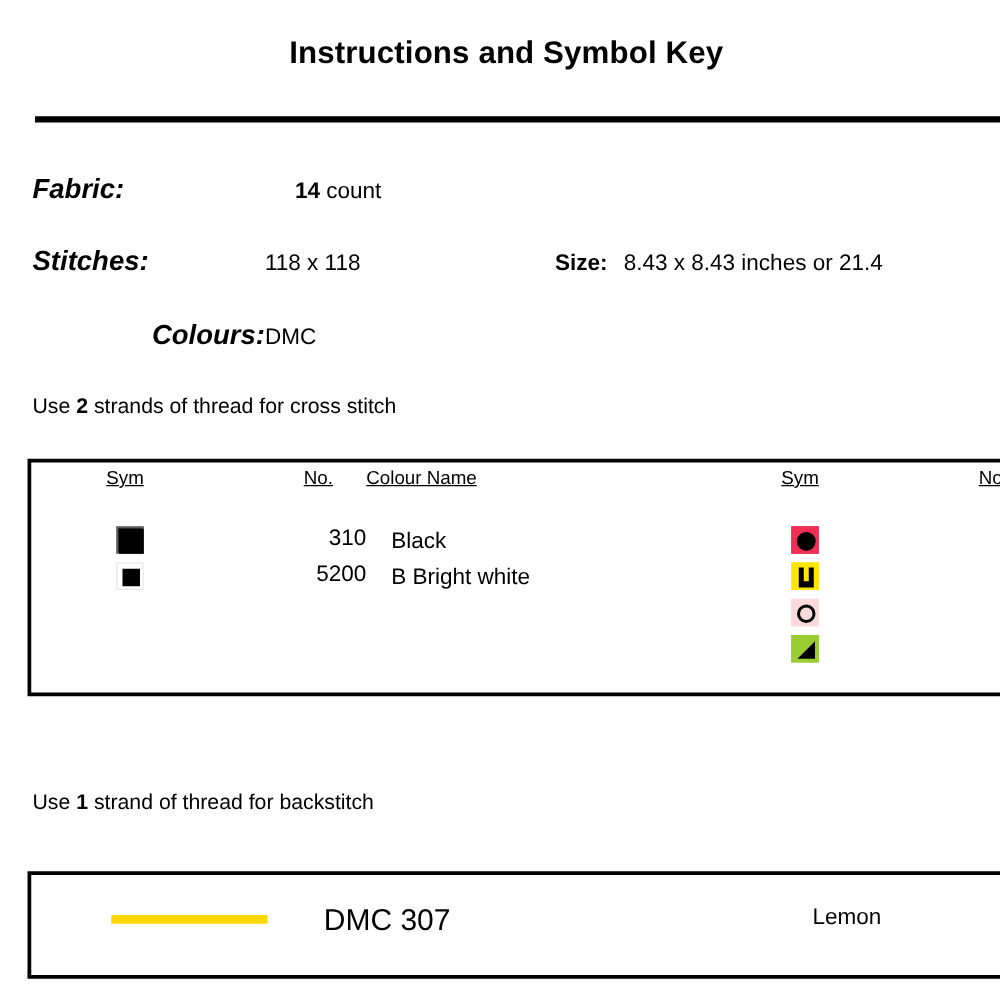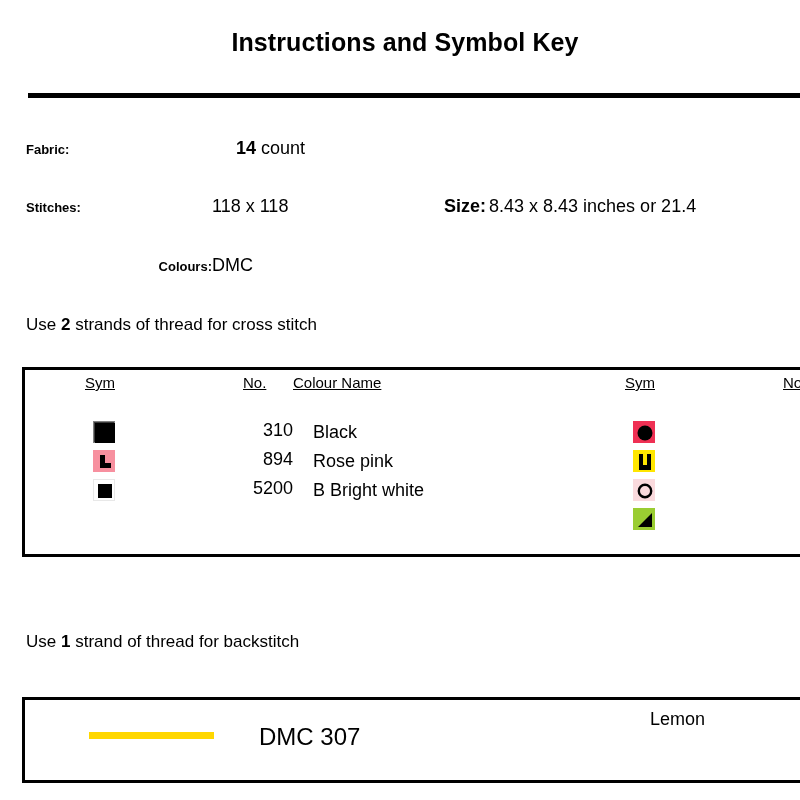--- a/index.html
+++ b/index.html
@@ -49,36 +49,37 @@
     font-size: 18px;
   }
   .spec-row.r1 { top: 138px; }
   .spec-row.r2 { top: 196px; }
   .spec-row.r3 { top: 255px; text-align: right; }
 
   .spec-label {
     display: inline-block;
     width: 186px;
     font-weight: bold;
-    font-size: 13px;
+    font-size: 22px;
+    font-style: italic;
   }
   .spec-strong {
     font-weight: bold;
     margin-left: 24px;
   }
   .spec-value {
     display: inline-block;
     font-size: 18px;
   }
   .spec-value.w-stitches { width: 232px; }
 
   .size-label {
     font-weight: bold;
     font-size: 18px;
-    margin-right: 3px;
+    margin-right: 13px;
   }
 
   
   .use-note {
     position: absolute;
     left: 26px;
     font-size: 17px;
     white-space: nowrap;
   }
   .use-note.cross { top: 315px; }
@@ -185,21 +186,21 @@
   .bs-code {
     position: absolute;
     left: 234px;
     top: 23px;
     font-size: 24px;
     white-space: nowrap;
   }
   .bs-name {
     position: absolute;
     left: 625px;
-    top: 9px;
+    top: 23px;
     font-size: 18px;
     white-space: nowrap;
   }
 </style>
 </head>
 <body>
 
 <div class="page-title">Instructions and Symbol Key</div>
 <div class="title-rule"></div>
 
@@ -230,29 +231,20 @@
           <div class="key-row">
             <span class="swatch" style="background: rgb(58, 58, 58); border: 1px solid rgb(128, 128, 128);">
               <span class="glyph"><svg viewBox="0 0 22 22" width="22" height="22" xmlns="http://www.w3.org/2000/svg">
                   <rect x="1" y="1" width="20" height="20" fill="#000000"></rect>
                 </svg></span>
             </span>
             <span class="key-no">310</span>
             <span class="key-name">Black</span>
           </div>
           <div class="key-row">
-            <span class="swatch" style="background: rgb(247, 144, 159); border: 1px solid rgb(247, 144, 159);">
-              <span class="glyph"><svg viewBox="0 0 22 22" width="22" height="22" xmlns="http://www.w3.org/2000/svg">
-                  <path d="M6 4 h5 v8 h6 v5 H6 Z" fill="#000000"></path>
-                </svg></span>
-            </span>
-            <span class="key-no">894</span>
-            <span class="key-name">Rose pink</span>
-          </div>
-          <div class="key-row">
             <span class="swatch" style="background: rgb(255, 255, 255); border: 1px solid rgb(232, 232, 232);">
               <span class="glyph"><svg viewBox="0 0 22 22" width="22" height="22" xmlns="http://www.w3.org/2000/svg">
                   <rect x="4" y="4" width="14" height="14" fill="#000000"></rect>
                 </svg></span>
             </span>
             <span class="key-no">5200</span>
             <span class="key-name">B Bright white</span>
           </div>
         </div>
     </div>

